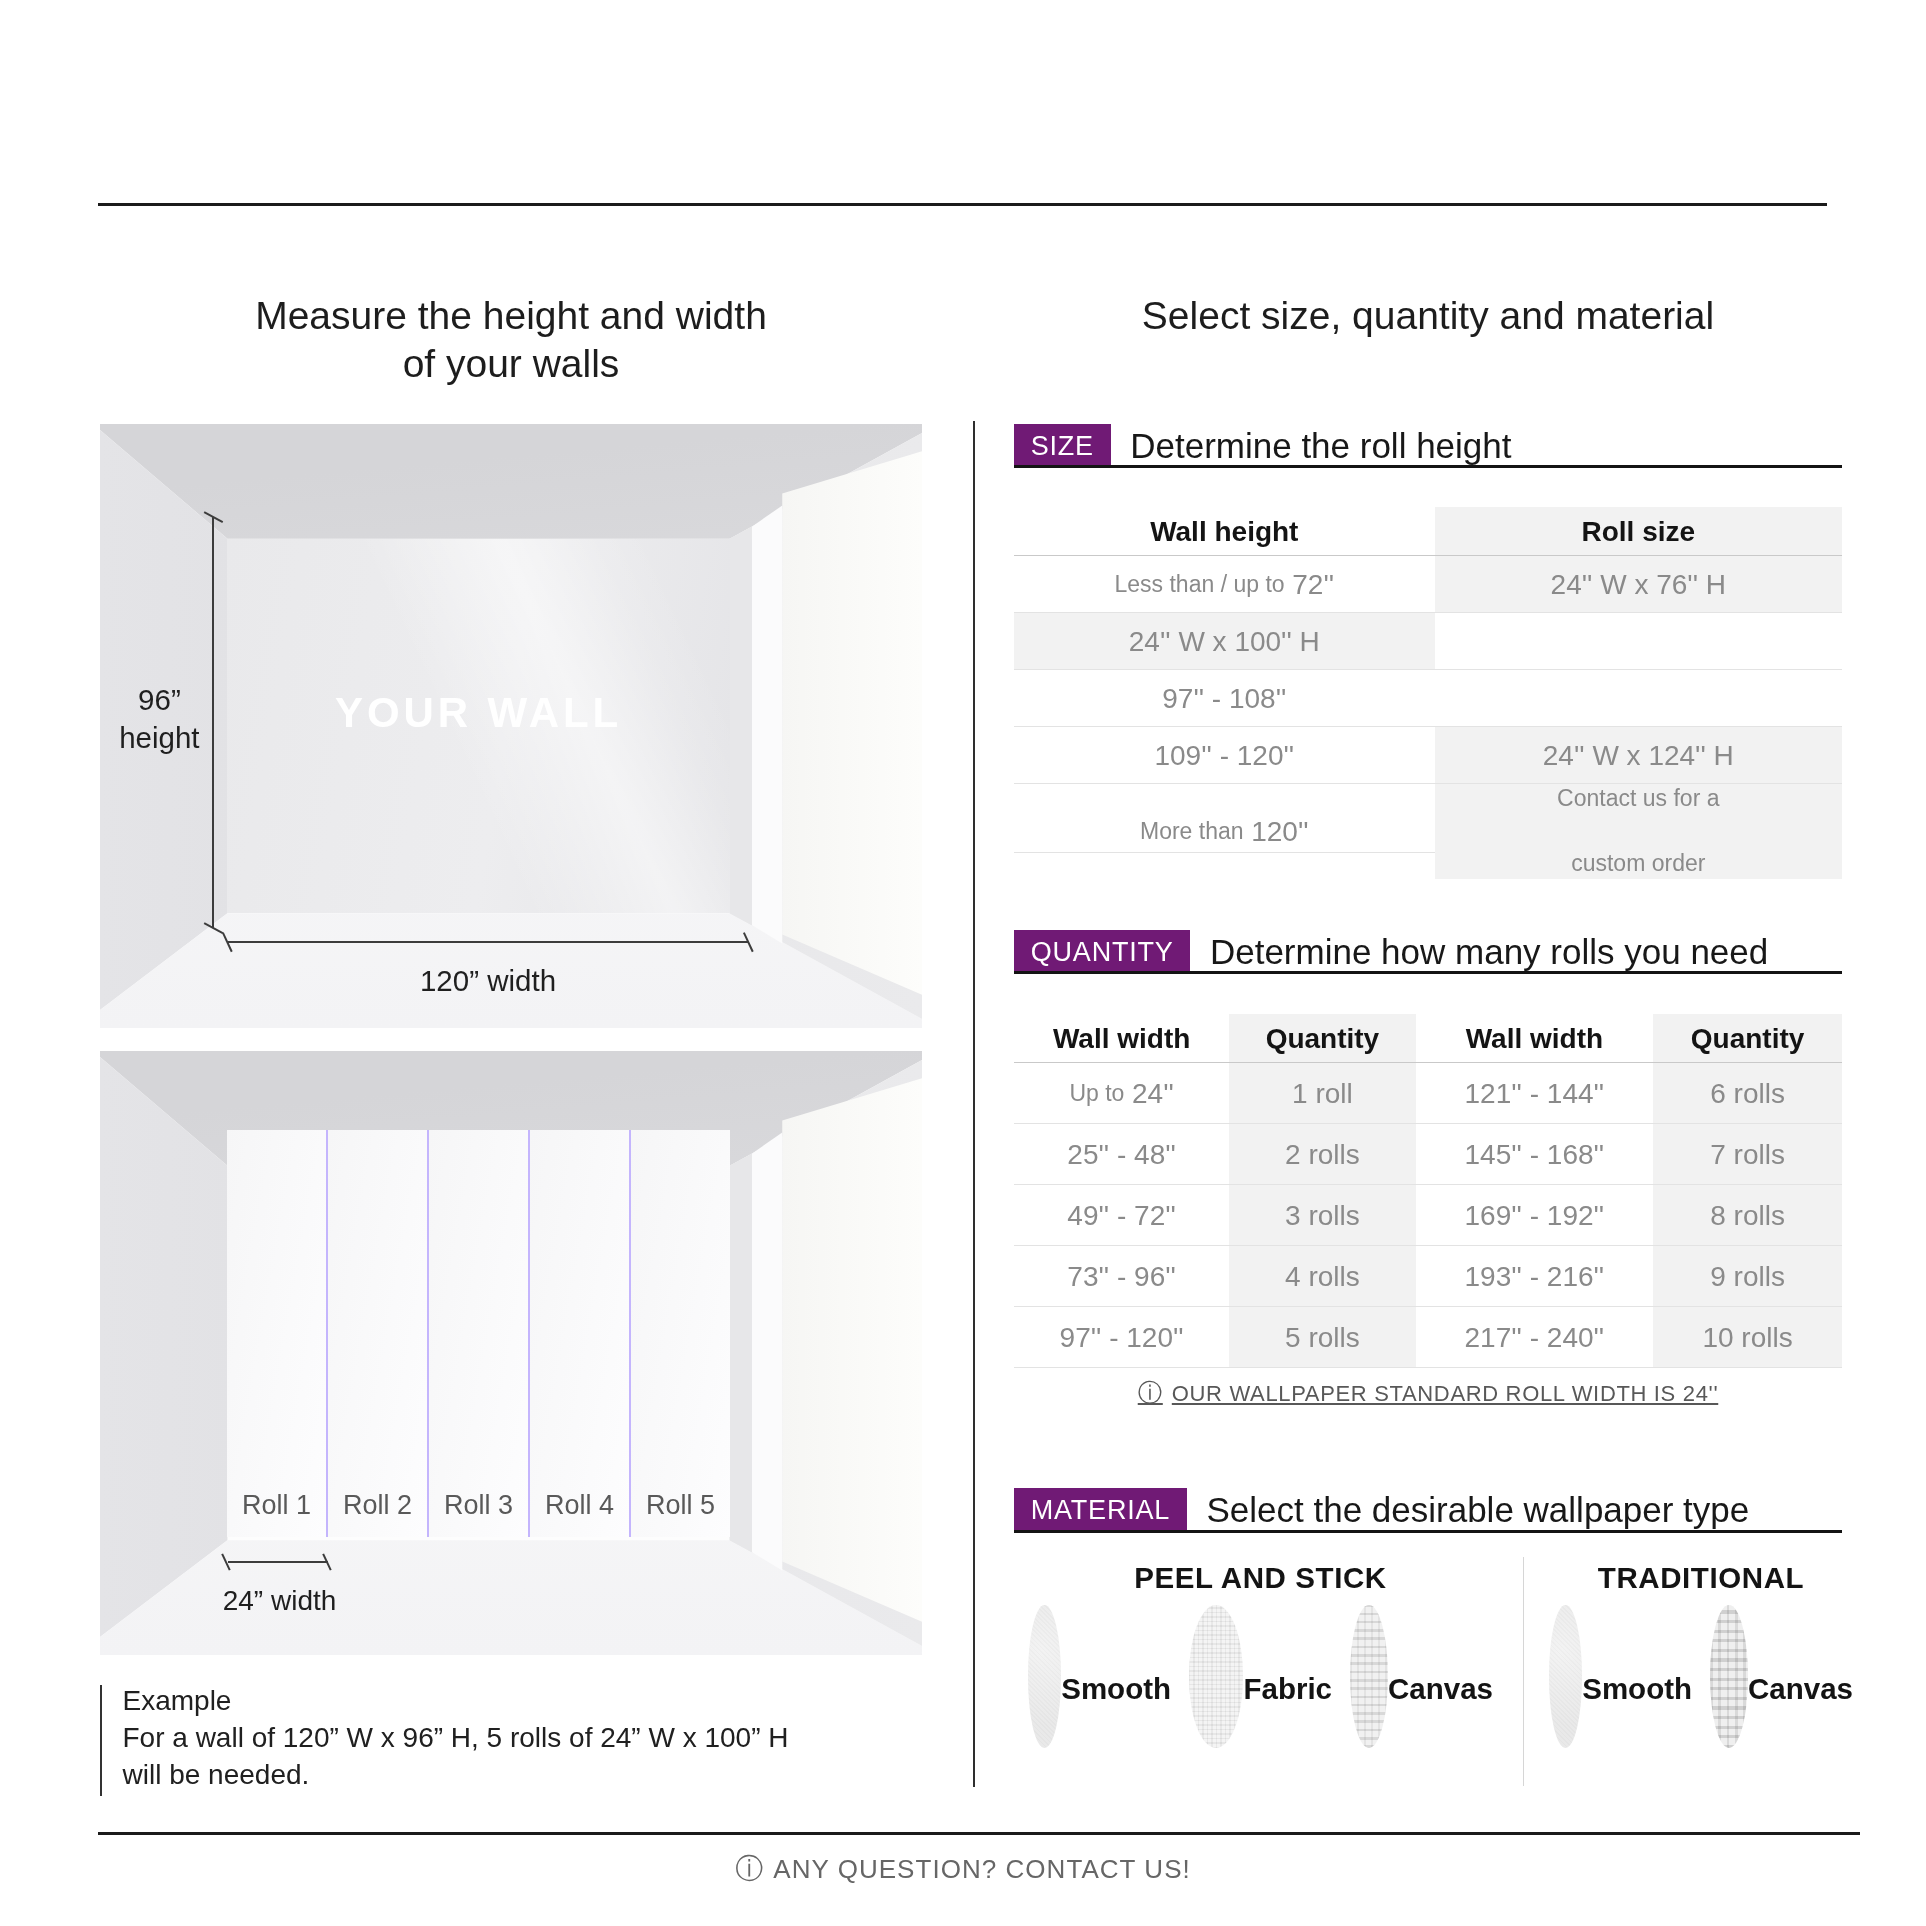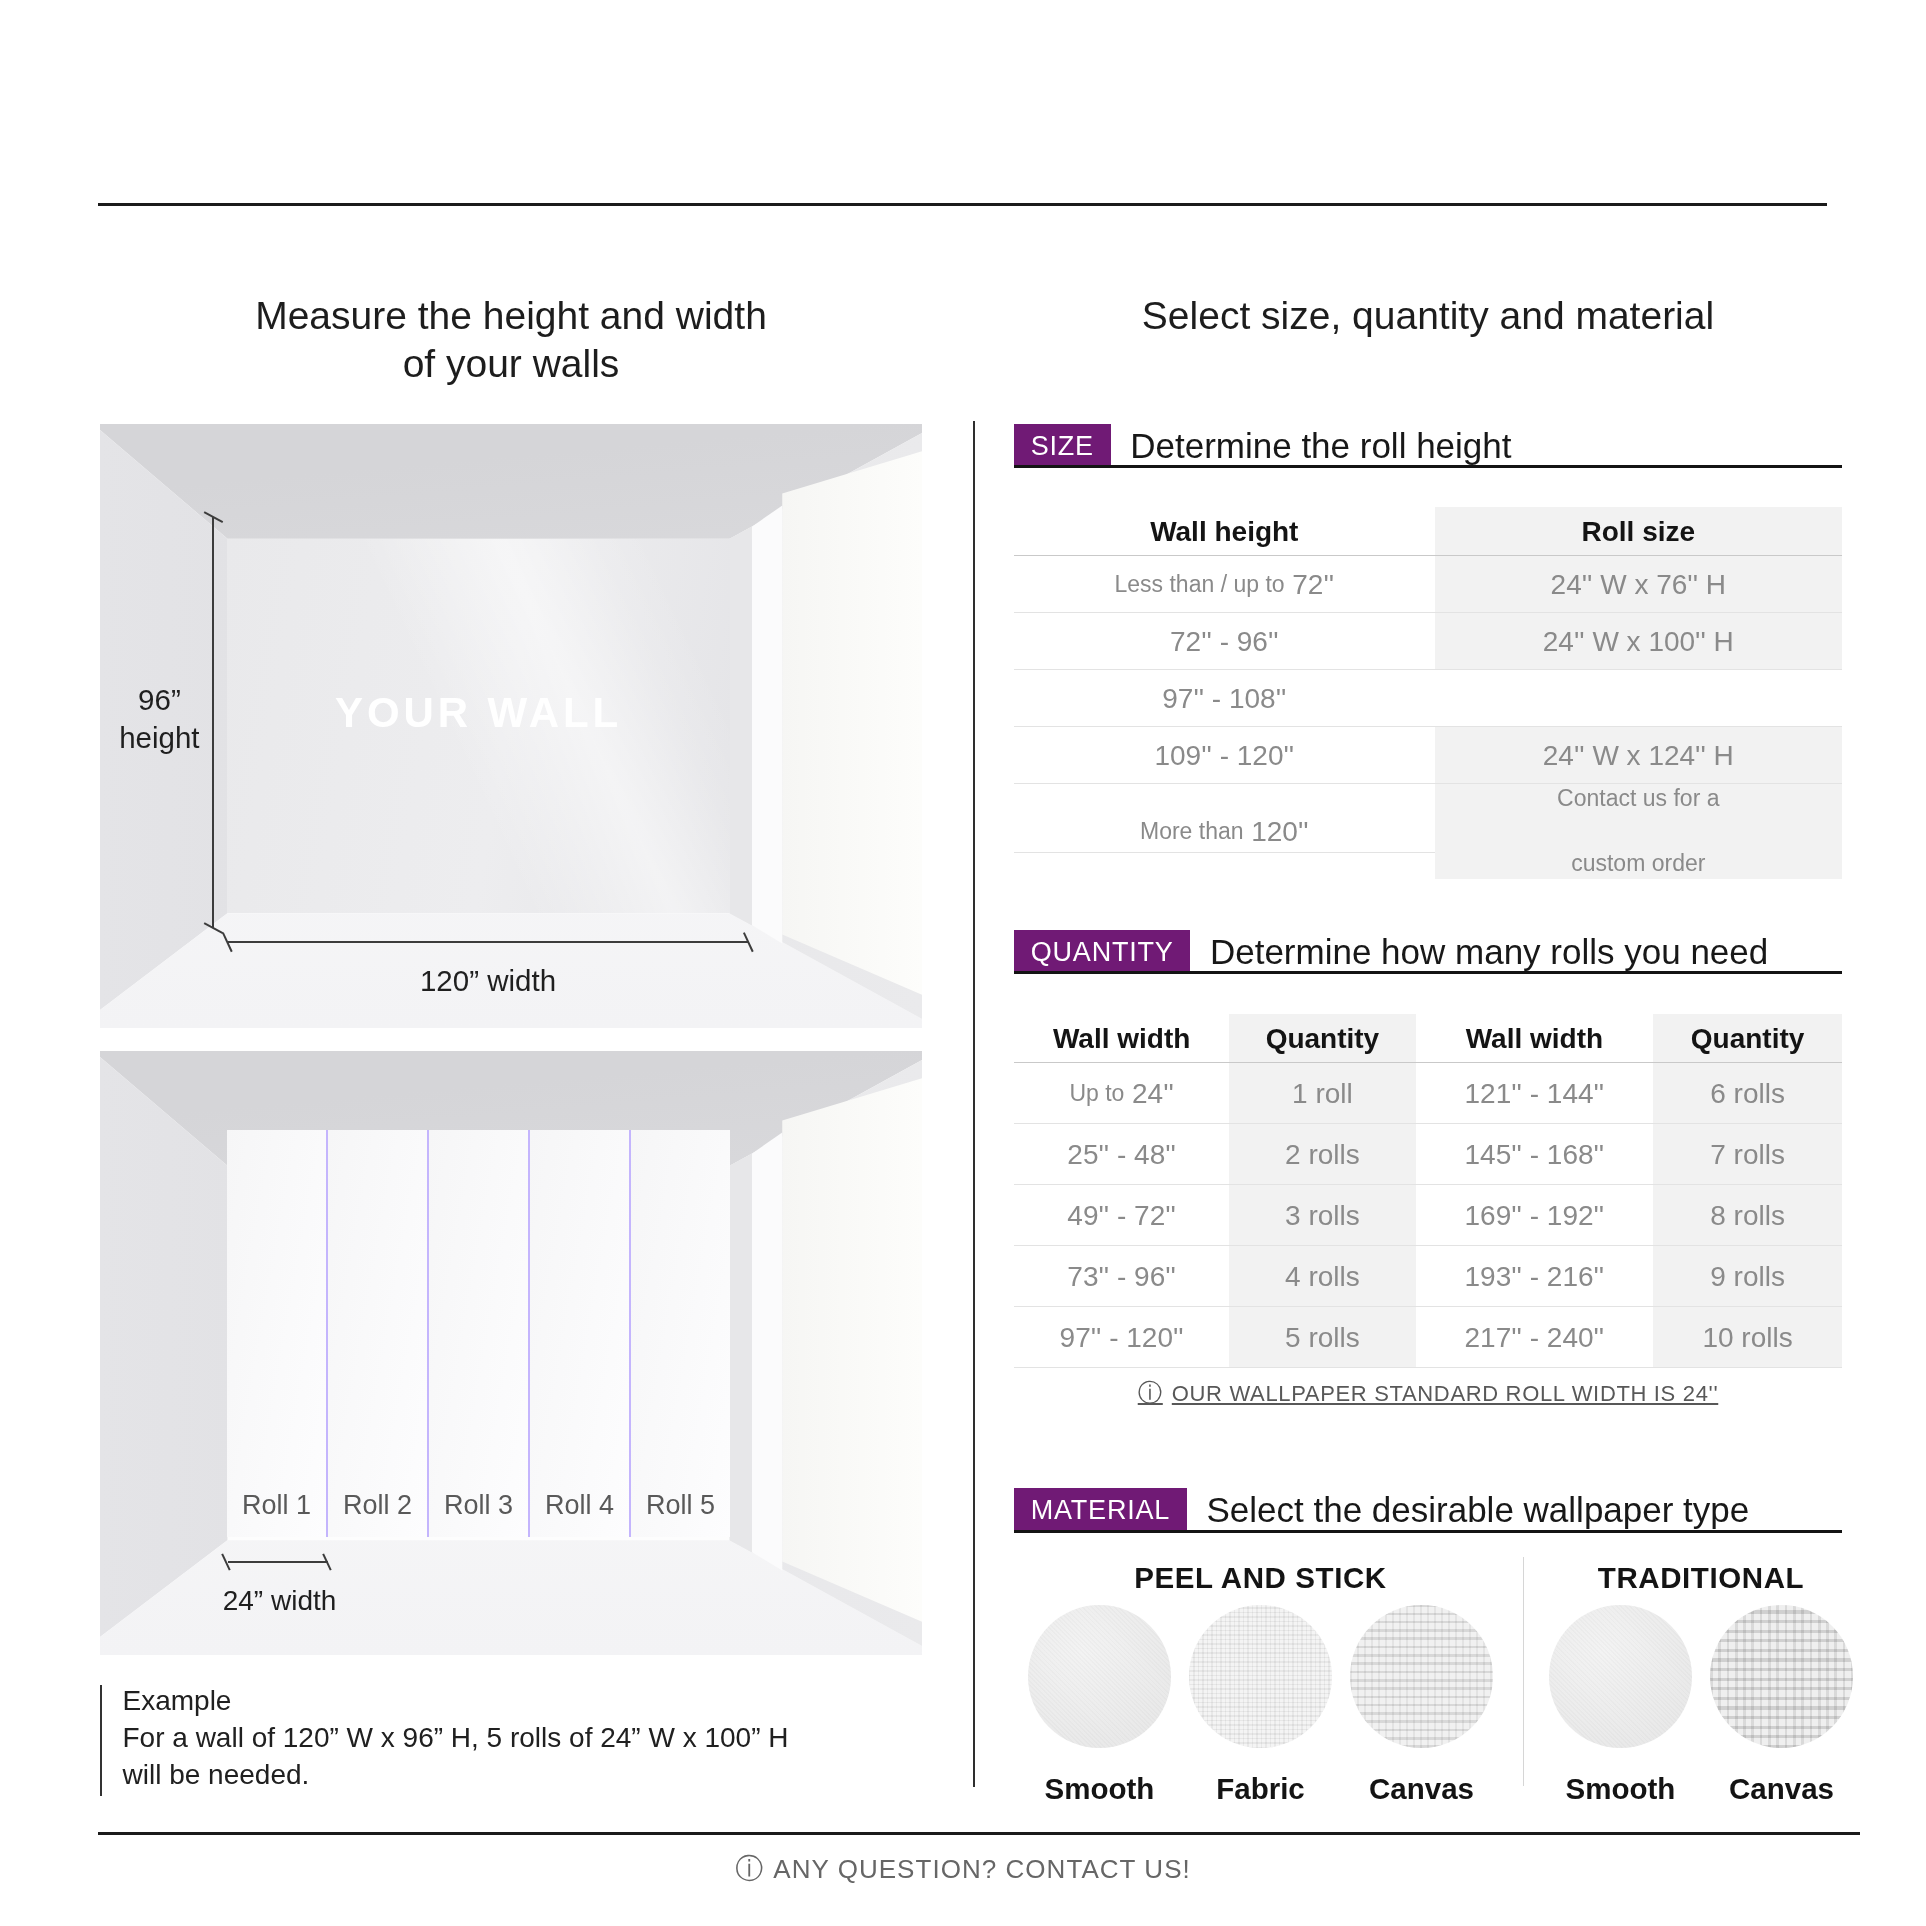--- a/index.html
+++ b/index.html
@@ -80,21 +80,21 @@
   .cell .small{font-size:23px;margin-right:7.7px;}
   .cell.twoline{flex-direction:column;font-size:23px;line-height:1.3;gap:35px;}
   .shade{background:#f2f2f2;}
   .note{position:absolute;left:1014px;width:828px;text-align:center;
     font-size:22px;color:#585858;letter-spacing:.03em;}
   .note .i-ico{font-size:24.4px;margin-right:9px;color:#585858;}
   
   .mat-group-title{position:absolute;text-align:center;font-size:29.5px;font-weight:700;
     letter-spacing:.02em;color:#141414;}
   .mat-row{position:absolute;display:flex;gap:18px;}
-  .mat-option{width:143px;display:flex;flex-direction:column;align-items:center;}
+  .mat-option{width:143px;display:flex;flex-direction:row;align-items:center;}
   .swatch{width:143px;height:143px;border-radius:50%;}
   .swatch.smooth{background:
     repeating-linear-gradient(45deg,rgba(0,0,0,.02) 0 1.3px,rgba(255,255,255,0) 1.3px 3.2px),
     radial-gradient(circle at 38% 32%,#f3f3f3 0%,#e9e9e9 75%);}
   .swatch.fabric{background:
     repeating-linear-gradient(0deg,rgba(0,0,0,.055) 0 1.3px,rgba(255,255,255,0) 1.3px 4.5px),
     repeating-linear-gradient(90deg,rgba(0,0,0,.05) 0 1.3px,rgba(255,255,255,0) 1.3px 4.5px),#f4f4f4;}
   .swatch.canvas{background:
     repeating-linear-gradient(0deg,rgba(0,0,0,.10) 0 2.6px,rgba(255,255,255,0) 2.6px 8.3px),
     repeating-linear-gradient(90deg,rgba(0,0,0,.06) 0 1.9px,rgba(255,255,255,0) 1.9px 7px),#f1f1f1;}
@@ -200,21 +200,20 @@
       <div class="cell hd shade">Roll size</div>
     </div>
     <div class="trow size-grid" style="height:56px;">
       <div class="cell">
         <span class="small">Less than / up to</span>
         <span>72''</span>
       </div>
       <div class="cell shade">24'' W x 76'' H</div>
     </div>
     <div class="trow size-grid" style="height:56px;">
-      <div class="cell">72'' - 96''</div>
       <div class="cell shade">24'' W x 100'' H</div>
     </div>
     <div class="trow size-grid" style="height:56px;">
       <div class="cell">97'' - 108''</div>
     </div>
     <div class="trow size-grid" style="height:56px;">
       <div class="cell">109'' - 120''</div>
       <div class="cell shade">24'' W x 124'' H</div>
     </div>
     <div class="trow size-grid" style="height:68px;">

